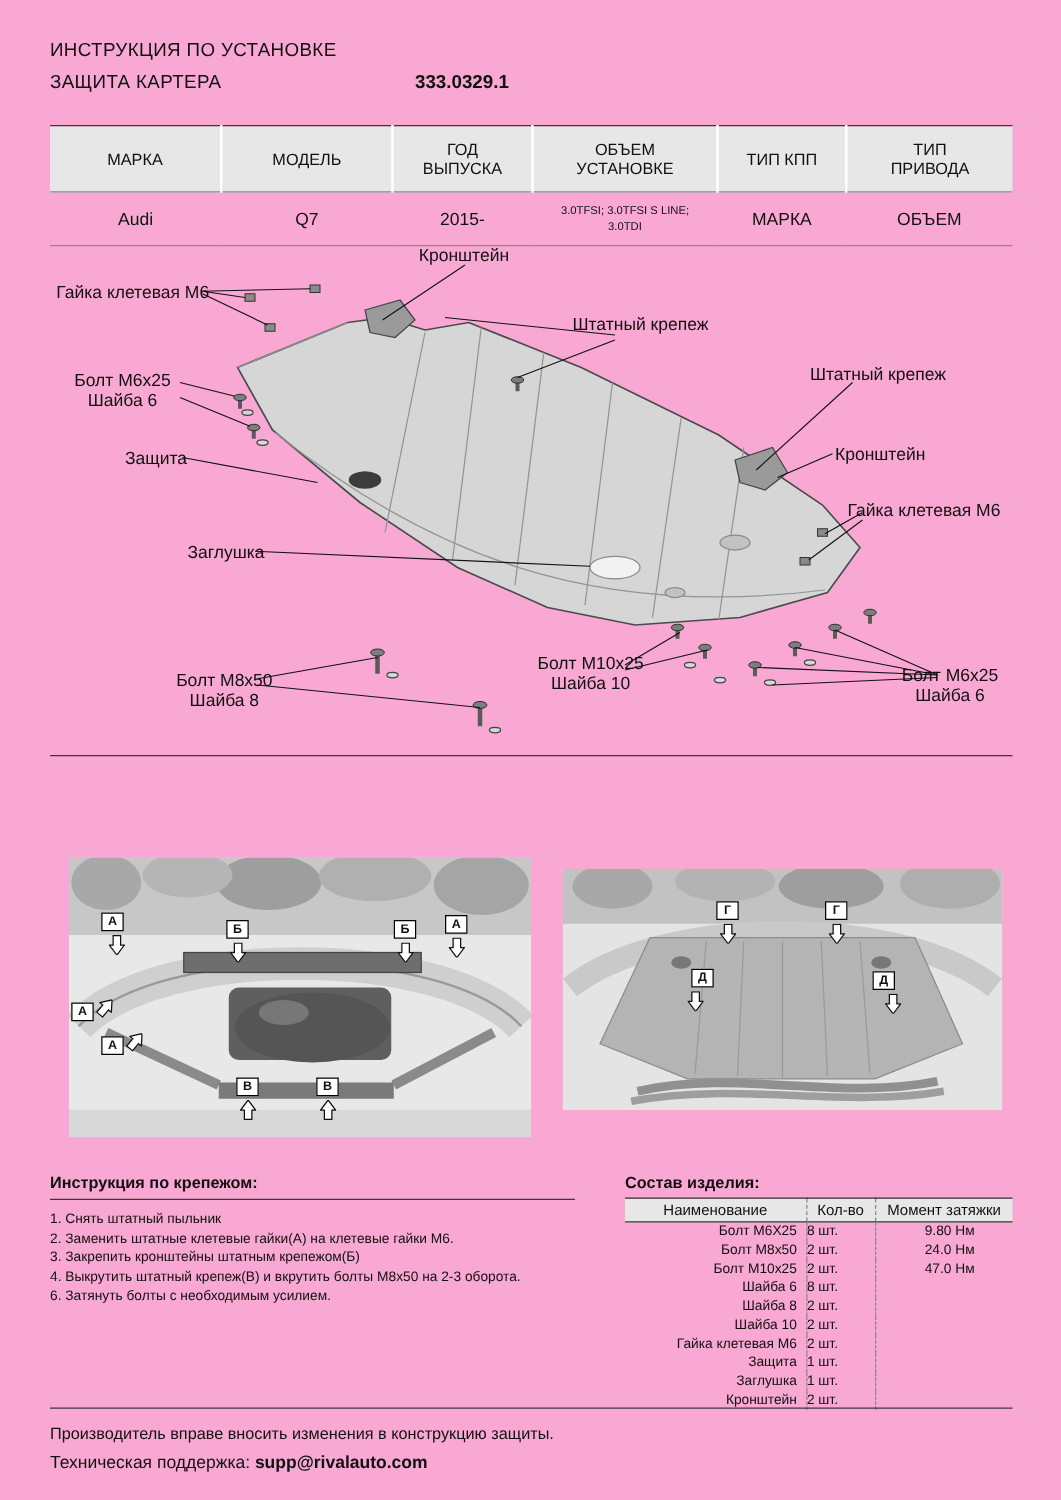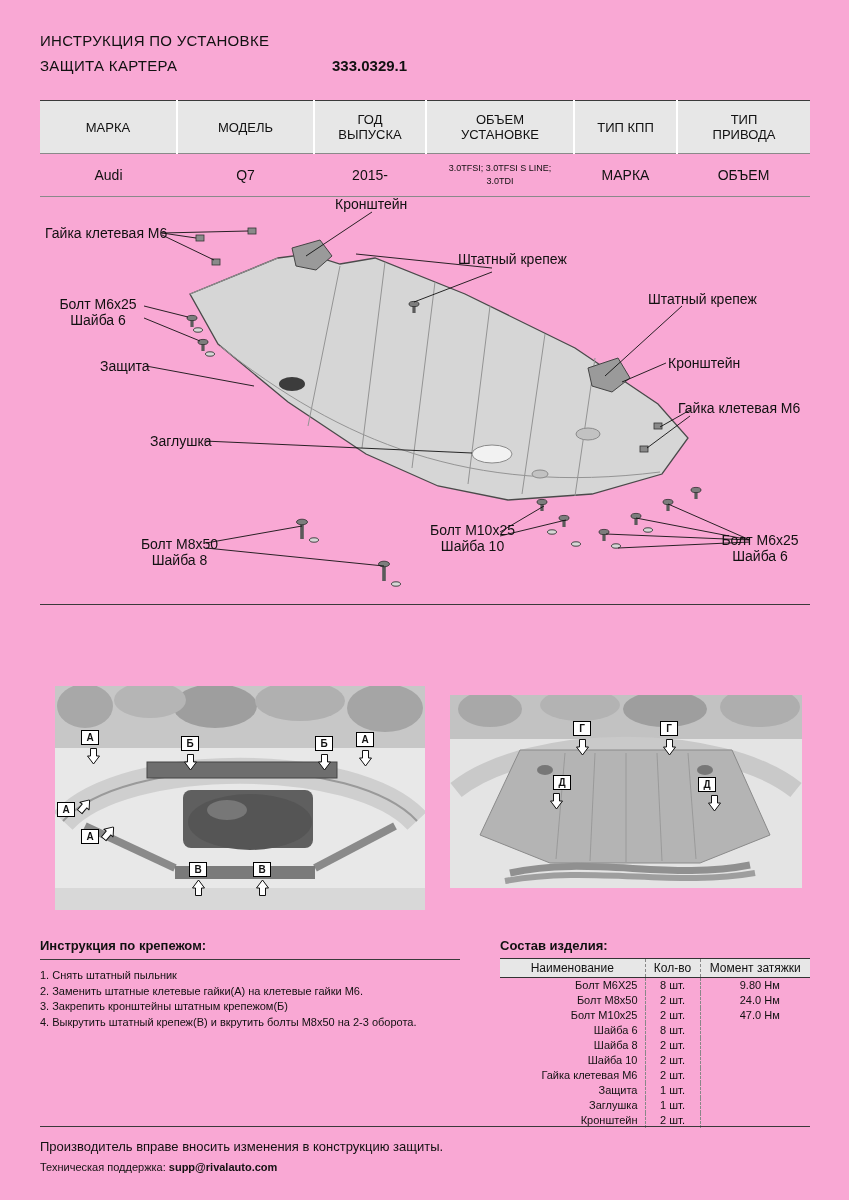--- a/index.html
+++ b/index.html
@@ -40,26 +40,26 @@
   
   .sec-title { position:absolute; font-size:13px; font-weight:bold; }
   .instructions { position:absolute; left:40px; top:968px; width:432px; font-size:11px; line-height:1.32; }
   .instructions .step { margin-bottom:1px; }
 
   table.parts { position:absolute; left:500px; top:958px; width:310px; border-collapse:collapse; table-layout:fixed; border-top:1px solid #333; }
   table.parts th { background:#e7e7e7; font-weight:normal; font-size:12px; height:19px; text-align:center; vertical-align:middle; border-bottom:1px solid #333; }
   table.parts td { font-size:11px; height:15px; vertical-align:middle; line-height:1; }
   table.parts th + th, table.parts td + td { border-left:1px dashed #888; }
   table.parts td.name { text-align:right; padding-right:7px; }
-  table.parts td.qty  { text-align:center; }
+  table.parts td.qty  { }
   table.parts td.torq { text-align:center; padding-left:9px; }
 
   
   .foot-1 { position:absolute; left:40px; top:1139px; font-size:13px; }
-  .foot-2 { position:absolute; left:40px; top:1161px; font-size:11px; }
+  .foot-2 { position:absolute; left:40px; top:1161px; font-size:14px; }
   .foot-2 .mail { font-weight:bold; }
 </style>
 </head>
 <body>
 
 <div class="page">
 
   <div class="hdr-line1">ИНСТРУКЦИЯ ПО УСТАНОВКЕ</div>
   <div class="hdr-line2">ЗАЩИТА КАРТЕРА</div>
   <div class="hdr-part">333.0329.1</div>
@@ -338,20 +338,21 @@
       </span>
   </div>
 
   <div class="sec-title" style="left:40px; top:938px;">Инструкция по крепежом:</div>
   <div class="rule" style="left:40px; top:959px; width:420px;"></div>
   <div class="instructions">
     <div class="step">1. Снять штатный пыльник</div>
     <div class="step">2. Заменить штатные клетевые гайки(А) на клетевые гайки М6.</div>
     <div class="step">3. Закрепить кронштейны штатным крепежом(Б)</div>
     <div class="step">4. Выкрутить штатный крепеж(В) и вкрутить болты М8х50 на 2-3 оборота.</div>
+    <div class="step">6. Затянуть болты с необходимым усилием.</div>
   </div>
 
   <div class="sec-title" style="left:500px; top:938px;">Состав изделия:</div>
   <table class="parts">
     <colgroup>
         <col style="width:145px">
         <col style="width:55px">
         <col style="width:110px">
       </colgroup>
     <thead>

